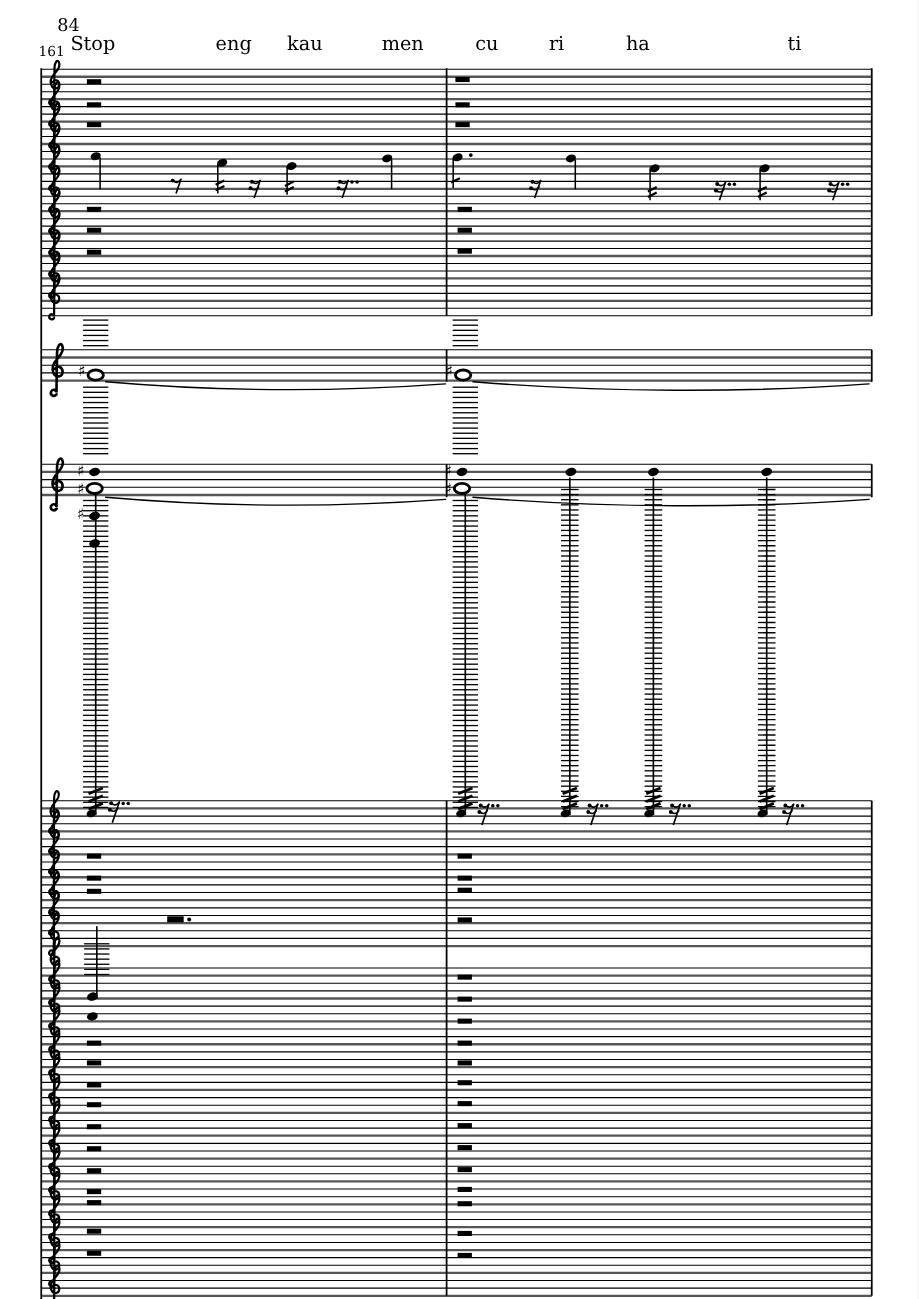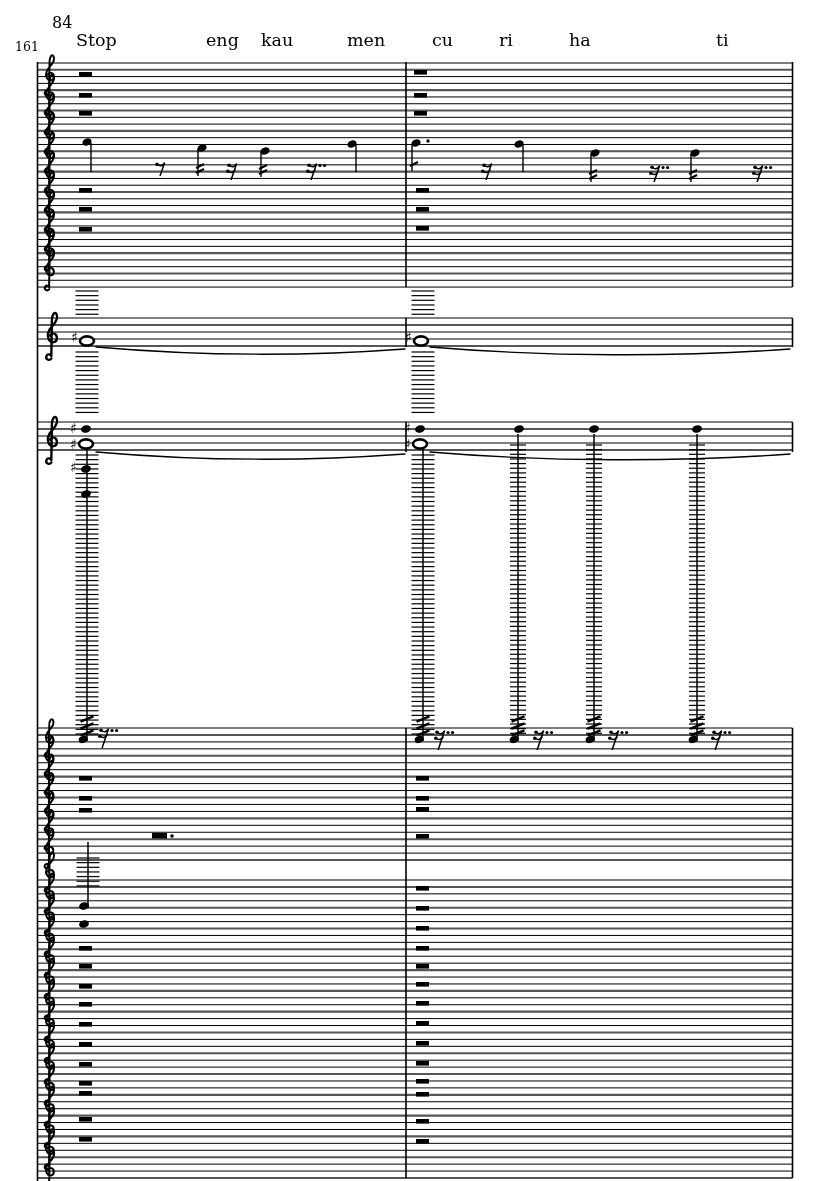--- a/index.html
+++ b/index.html
@@ -1,20 +1,20 @@
 <!DOCTYPE html>
 <html><head>
 <meta charset="utf-8">
 <style>
   html,body{margin:0;padding:0;background:#e8e8e8;}
   #page{position:relative;width:835px;height:1181px;background:#ffffff;overflow:hidden;
         font-family:"DejaVu Serif", serif;color:#000;}
   .txt{position:absolute;white-space:nowrap;color:#000;}
   #page-number{left:52px;top:13px;font-size:16px;}
-  #measure-number{left:15px;top:39px;font-size:12.5px;}
+  #measure-number{left:35px;top:39px;font-size:12.5px;}
   .lyric{top:30px;font-size:17.5px;}
   #score-svg{position:absolute;left:0;top:0;}
 </style>
 </head>
 <body>
 
 <div id="page">
   <svg id="score-svg" width="835" height="1181" viewBox="0 0 835 1181">
     <defs>
       <path id="clefp" d="M11,64 C8,68 3,65 4.5,61 C6,57.5 10.5,58.5 10.8,62 L11.5,15 C11.5,7 15.5,2.5 17.5,6.5 C19.5,10.5 17,16.5 12.5,21.5 C7,27.5 4.5,34 7.5,39.5 C10.5,45 18,44 18,37.5 C18,31.5 11.5,29.5 9,34.5" fill="none" stroke="#000" stroke-width="3.1" stroke-linecap="round"></path>
@@ -739,22 +739,22 @@
         <line x1="690.5" y1="721.6" x2="703.5" y2="716.4" stroke="#000" stroke-width="2.6"></line>
         <line x1="690.5" y1="728.6" x2="703.5" y2="723.4" stroke="#000" stroke-width="2.6"></line>
         <line x1="690.5" y1="735.6" x2="703.5" y2="730.4" stroke="#000" stroke-width="2.6"></line>
       </g>
     </svg>
 
   <span class="txt" id="page-number">84</span>
   <span class="txt" id="measure-number">161</span>
 
   <div>
-    <span class="txt lyric" style="left:76px">Stop</span>
-    <span class="txt lyric" style="left:206px">eng</span>
+    <span class="txt lyric" style="left:64px">Stop</span>
+    <span class="txt lyric" style="left:196px">eng</span>
     <span class="txt lyric" style="left:261px">kau</span>
     <span class="txt lyric" style="left:347px">men</span>
     <span class="txt lyric" style="left:432px">cu</span>
     <span class="txt lyric" style="left:499px">ri</span>
     <span class="txt lyric" style="left:569px">ha</span>
     <span class="txt lyric" style="left:716px">ti</span>
   </div>
 </div>
 
 </body></html>

